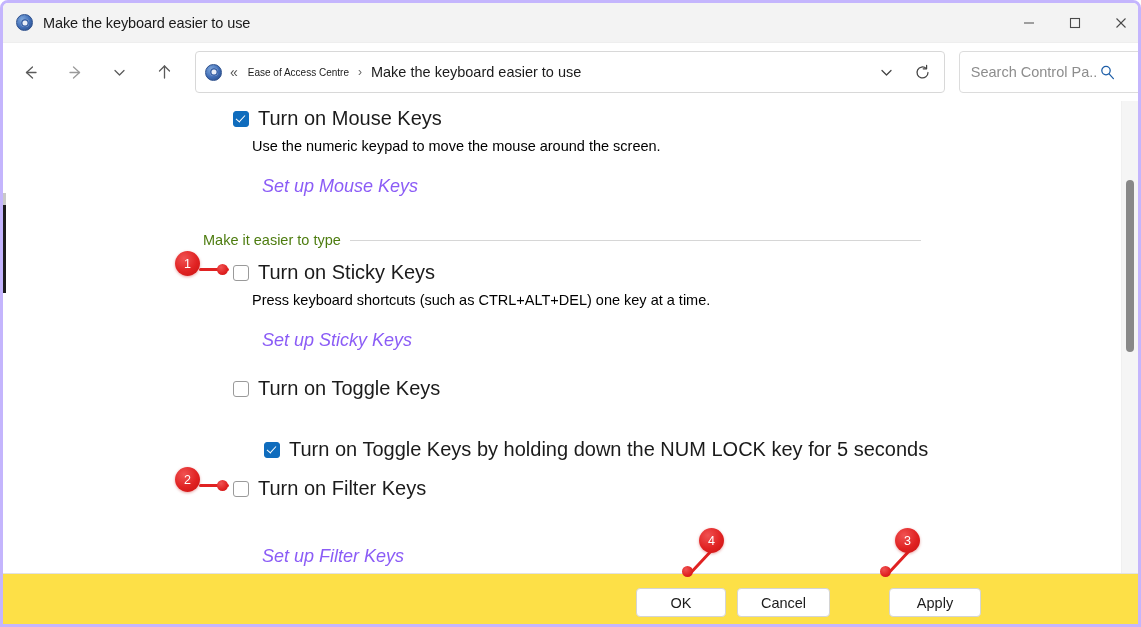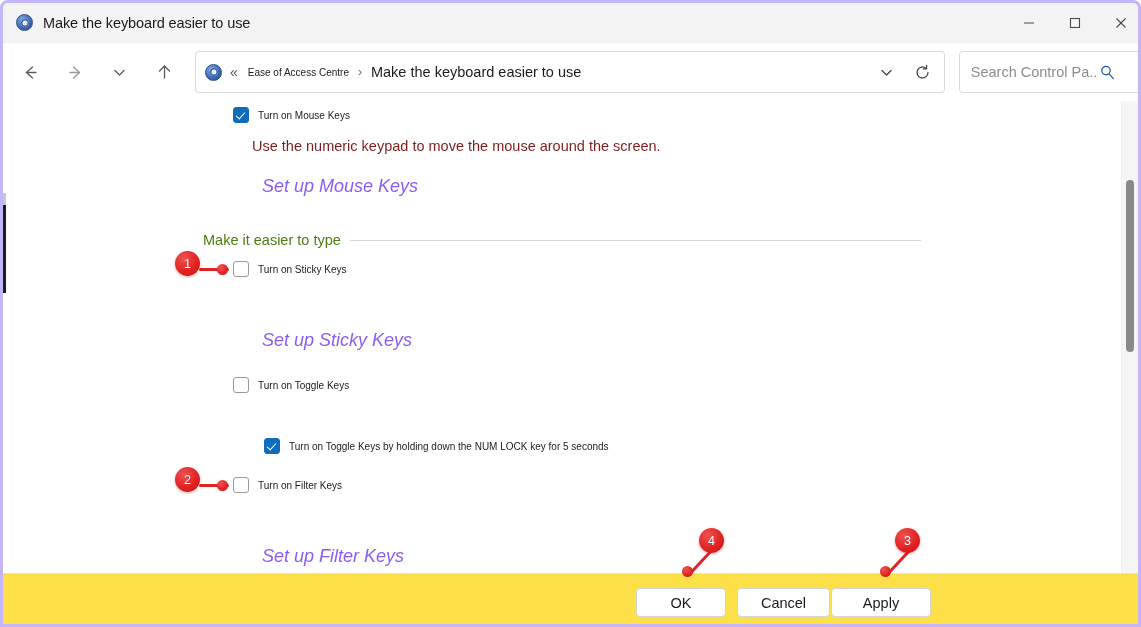--- a/index.html
+++ b/index.html
@@ -251,27 +251,27 @@
     left: 4.2px; top: 1.6px;
     width: 4px; height: 8px;
     border: solid #ffffff;
     border-width: 0 1.7px 1.7px 0;
     transform: rotate(42deg);
   }
 
   .cbrow { display: flex; align-items: center; }
   .cblabel {
     margin-left: 9px;
-    font-size: 10px;
+    font-size: 20px;
     color: #1b1b1b;
     white-space: nowrap;
   }
   .desc {
     font-size: 14.5px;
-    color: #7f1d1d;
+    color: #000000;
     white-space: nowrap;
   }
   .link {
     font-size: 18px;
     color: #8b5cf6;
     white-space: nowrap;
     cursor: pointer;
     font-style: italic;
   }
 
@@ -332,21 +332,21 @@
     border-radius: 4px;
     font-family: "Liberation Sans", sans-serif;
     font-size: 14.5px;
     color: #1b1b1b;
     cursor: pointer;
     padding: 0;
     box-sizing: border-box;
   }
   .btn-ok     { left: 633px; width: 90px; }
   .btn-cancel { left: 734px; width: 93px; }
-  .btn-apply  { left: 828px; width: 100px; }
+  .btn-apply  { left: 886px; width: 92px; }
 
   
   .marker {
     position: absolute;
     width: 25px;
     height: 25px;
     border-radius: 50%;
     background: radial-gradient(circle at 36% 30%, #f05252 0%, #e02222 55%, #c81212 100%);
     color: #ffffff;
     font-size: 12.5px;
@@ -471,20 +471,21 @@
 
     <div class="section-head" style="left:200px; top:131px;">
       <span class="section-title">Make it easier to type</span>
       <span class="section-rule"></span>
     </div>
 
     <div class="row cbrow" style="left:230px; top:160px;">
       <span class="cb off"></span>
       <span class="cblabel">Turn on Sticky Keys</span>
     </div>
+    <div class="row desc" style="left:249px; top:191px;">Press keyboard shortcuts (such as CTRL+ALT+DEL) one key at a time.</div>
     <div class="row link" style="left:259px; top:229px;">Set up Sticky Keys</div>
 
     <div class="row cbrow" style="left:230px; top:276px;">
       <span class="cb off"></span>
       <span class="cblabel">Turn on Toggle Keys</span>
     </div>
     <div class="row cbrow" style="left:261px; top:337px;text-align:center;">
       <span class="cb on"></span>
       <span class="cblabel">Turn on Toggle Keys by holding down the NUM LOCK key for 5 seconds</span>
     </div>

